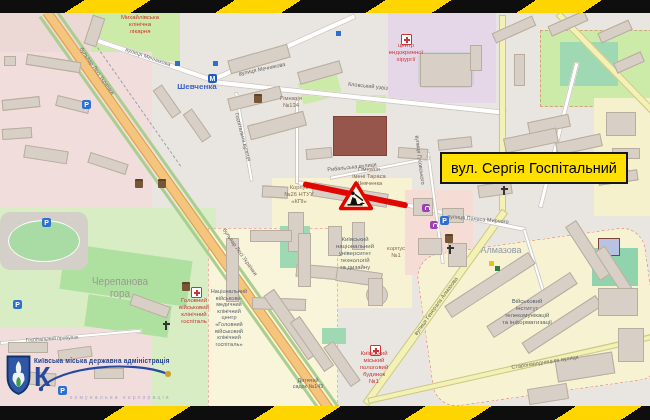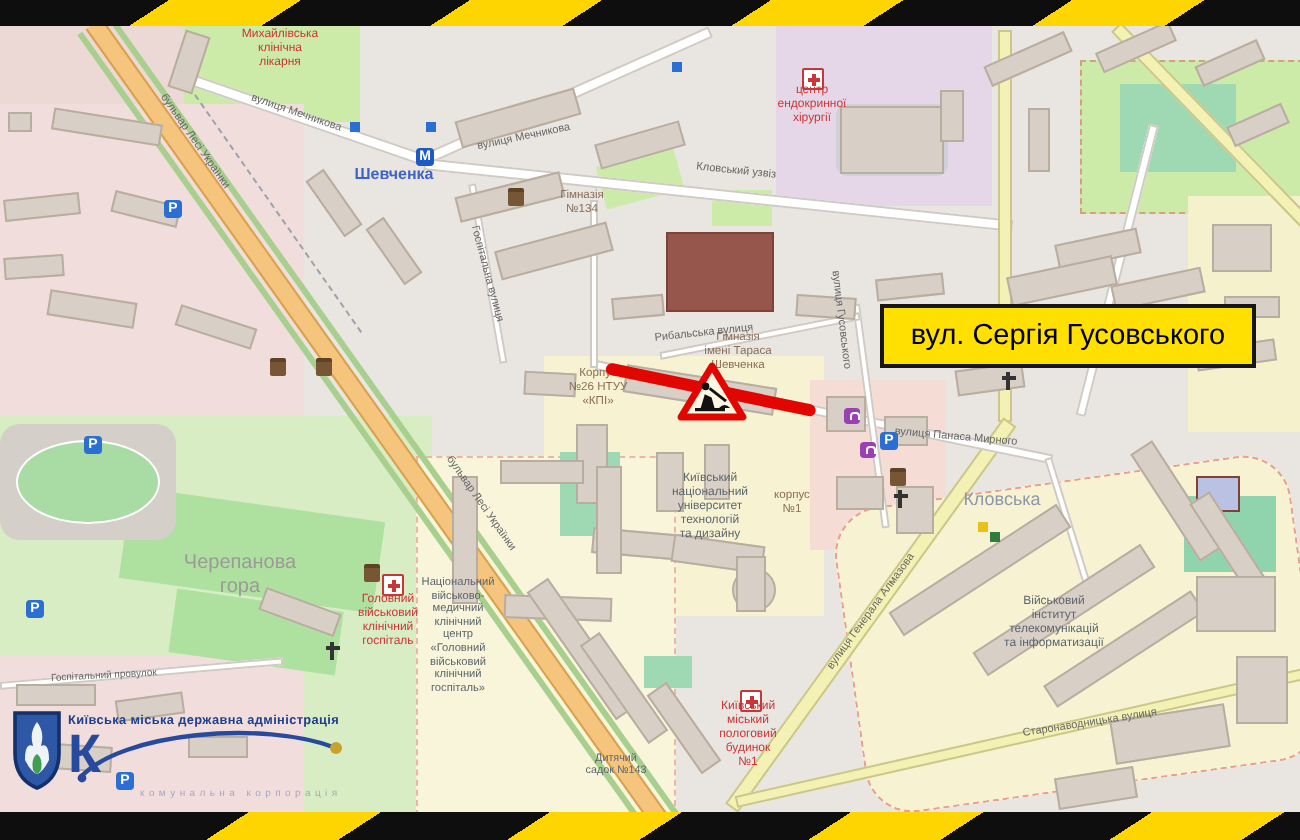--- a/index.html
+++ b/index.html
@@ -245,21 +245,21 @@
 технологій
 та дизайну</div>
     <div class="mlabel brown" style="left:396px;top:252px;">корпус
 №1</div>
     <div class="mlabel brown" style="left:369px;top:176px;">Гімназія
 імені Тараса
 Шевченка</div>
     <div class="mlabel brown" style="left:299px;top:194px;">Корпус
 №26 НТУУ
 «КПІ»</div>
-    <div class="mlabel bluegrey" style="left:501px;top:250px;">Кловська</div>
+    <div class="mlabel bluegrey" style="left:501px;top:250px;">Алмазова</div>
     <div class="mlabel street" style="left:478px;top:219px;transform:translate(-50%,-50%) rotate(5deg);">вулиця Панаса Мирного</div>
     <div class="mlabel dark" style="left:527px;top:312px;">Військовий
 інститут
 телекомунікацій
 та інформатизації</div>
     <div class="mlabel red" style="left:374px;top:368px;">Київський
 міський
 пологовий
 будинок
 №1</div>
@@ -283,21 +283,21 @@
         <circle cx="14.8" cy="13.2" r="1.9"></circle>
         <path d="M12.2 24.5 l2.2-7.4 3.4 1.6 1.6 5.8 z"></path>
         <rect x="9.5" y="24" width="15" height="1.6"></rect>
         <path d="M21.5 24 q2.8-3 5.6 0 z"></path>
       </g>
       <line x1="16.8" y1="14.2" x2="25" y2="20.6" stroke="#111" stroke-width="1.4"></line>
     </svg>
   </div>
 
   <div class="street-banner" style="left:440px;top:152px;width:188px;height:32px;">
-    <span>вул. Сергія Гусовського</span>
+    <span>вул. Сергія Госпітальний</span>
   </div>
 
   <div id="logo">
     <svg id="logo-shield" width="25" height="41" viewBox="0 0 25 41">
       <path d="M1.5 1.5 h22 v20 q0 13 -11 17.5 q-11 -4.5 -11 -17.5 Z" fill="#2e57a6" stroke="#14306b" stroke-width="1.8"></path>
       <path d="M12.5 6 q4 5 2 12 q4 -2 4 7 q-3 6 -6 7 q-3 -1 -6 -7 q0 -9 4 -7 q-2 -7 2 -12 Z" fill="#eef3f8"></path>
       <path d="M12.5 22 q3 2 2 8 q-1 1.6 -2 2 q-1 -0.4 -2 -2 q-1 -6 2 -8 Z" fill="#3f9e4f"></path>
     </svg>
     <div id="logo-admin">Київська міська державна адміністрація</div>
     <svg id="logo-swoosh" width="150" height="36" viewBox="0 0 150 36">

